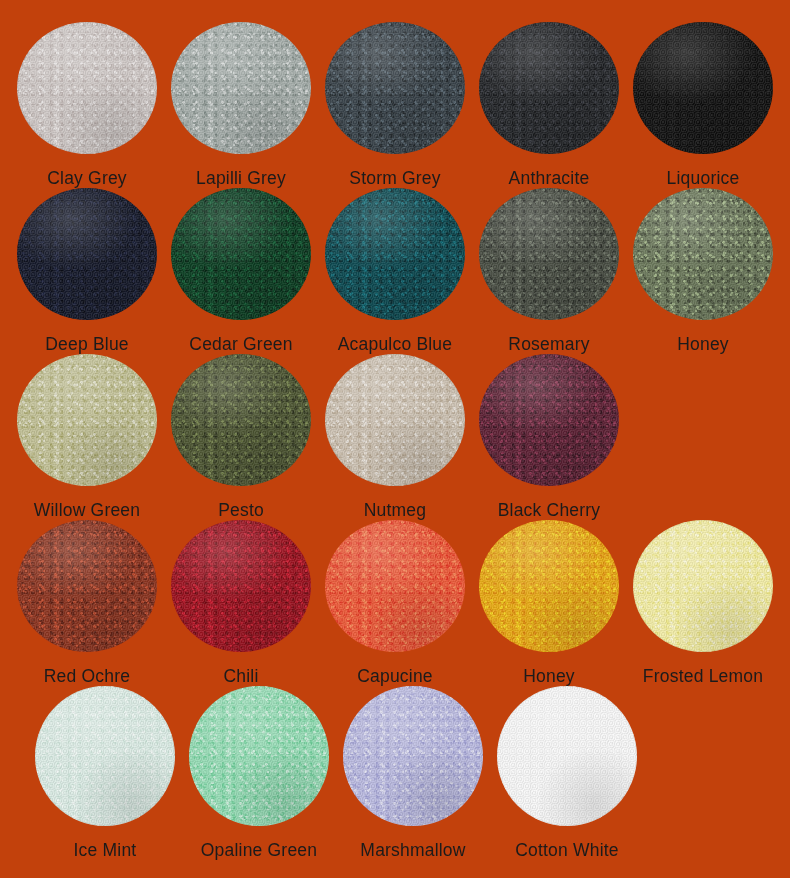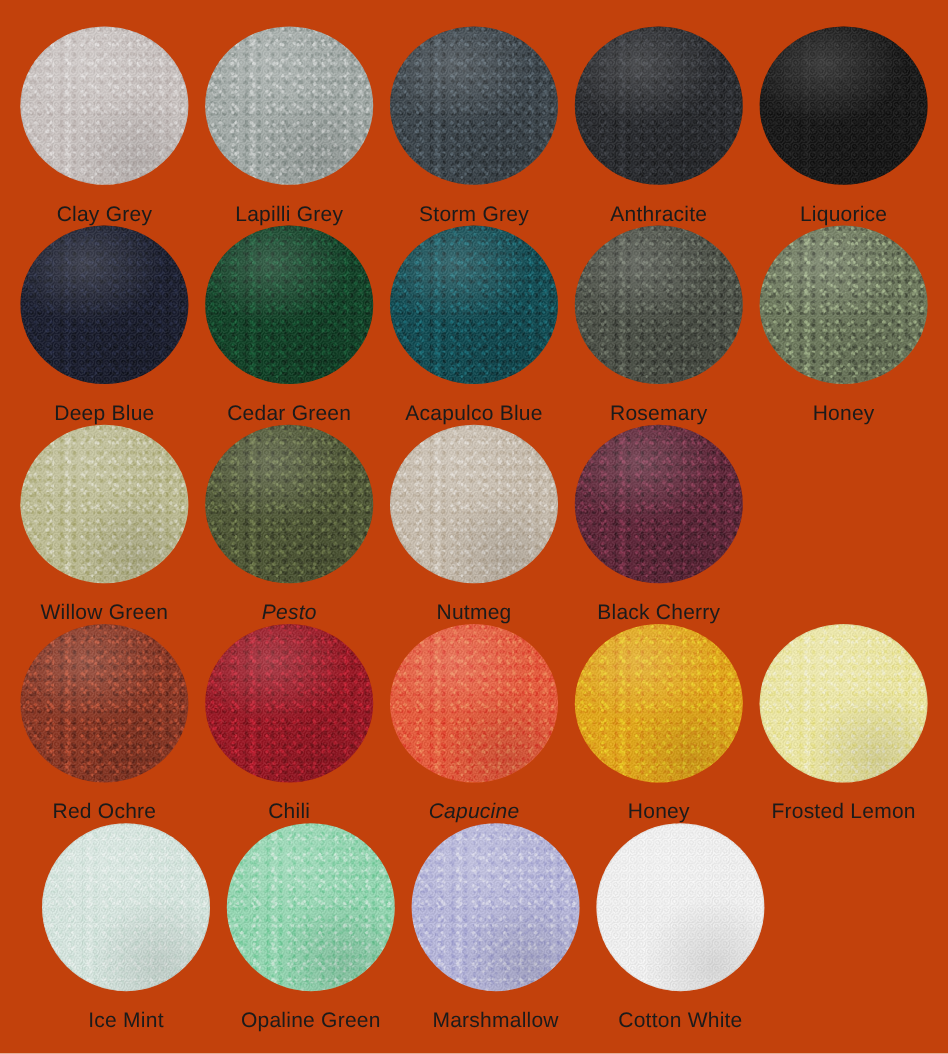--- a/index.html
+++ b/index.html
@@ -247,21 +247,21 @@
         <div class="swatch-label" style="color: rgb(27, 27, 27);">Willow Green</div>
       </div>
       <div class="swatch-cell">
         <div class="swatch-disc-wrap">
           <div class="swatch-disc" x="#4e5733" style="background: rgb(78, 87, 51);">
             <div class="grain"></div>
             <div class="grain2"></div>
             <div class="sheen"></div>
           </div>
         </div>
-        <div class="swatch-label" style="color: rgb(27, 27, 27); font-style: italic;">Pesto</div>
+        <div class="swatch-label" style="color: rgb(27, 27, 27);">Pesto</div>
       </div>
       <div class="swatch-cell">
         <div class="swatch-disc-wrap">
           <div class="swatch-disc light-edge" x="#cdc2b3" style="background: rgb(205, 194, 179);">
             <div class="grain"></div>
             <div class="grain2"></div>
             <div class="sheen"></div>
           </div>
         </div>
         <div class="swatch-label" style="color: rgb(27, 27, 27);">Nutmeg</div>
@@ -299,21 +299,21 @@
         <div class="swatch-label" style="color: rgb(27, 27, 27);">Chili</div>
       </div>
       <div class="swatch-cell">
         <div class="swatch-disc-wrap">
           <div class="swatch-disc" x="#ec5b3a" style="background: rgb(236, 91, 58);">
             <div class="grain"></div>
             <div class="grain2"></div>
             <div class="sheen"></div>
           </div>
         </div>
-        <div class="swatch-label" style="color: rgb(27, 27, 27); font-style: italic;">Capucine</div>
+        <div class="swatch-label" style="color: rgb(27, 27, 27);">Capucine</div>
       </div>
       <div class="swatch-cell">
         <div class="swatch-disc-wrap">
           <div class="swatch-disc" x="#e8ab15" style="background: rgb(232, 171, 21);">
             <div class="grain"></div>
             <div class="grain2"></div>
             <div class="sheen"></div>
           </div>
         </div>
         <div class="swatch-label" style="color: rgb(27, 27, 27);">Honey</div>

